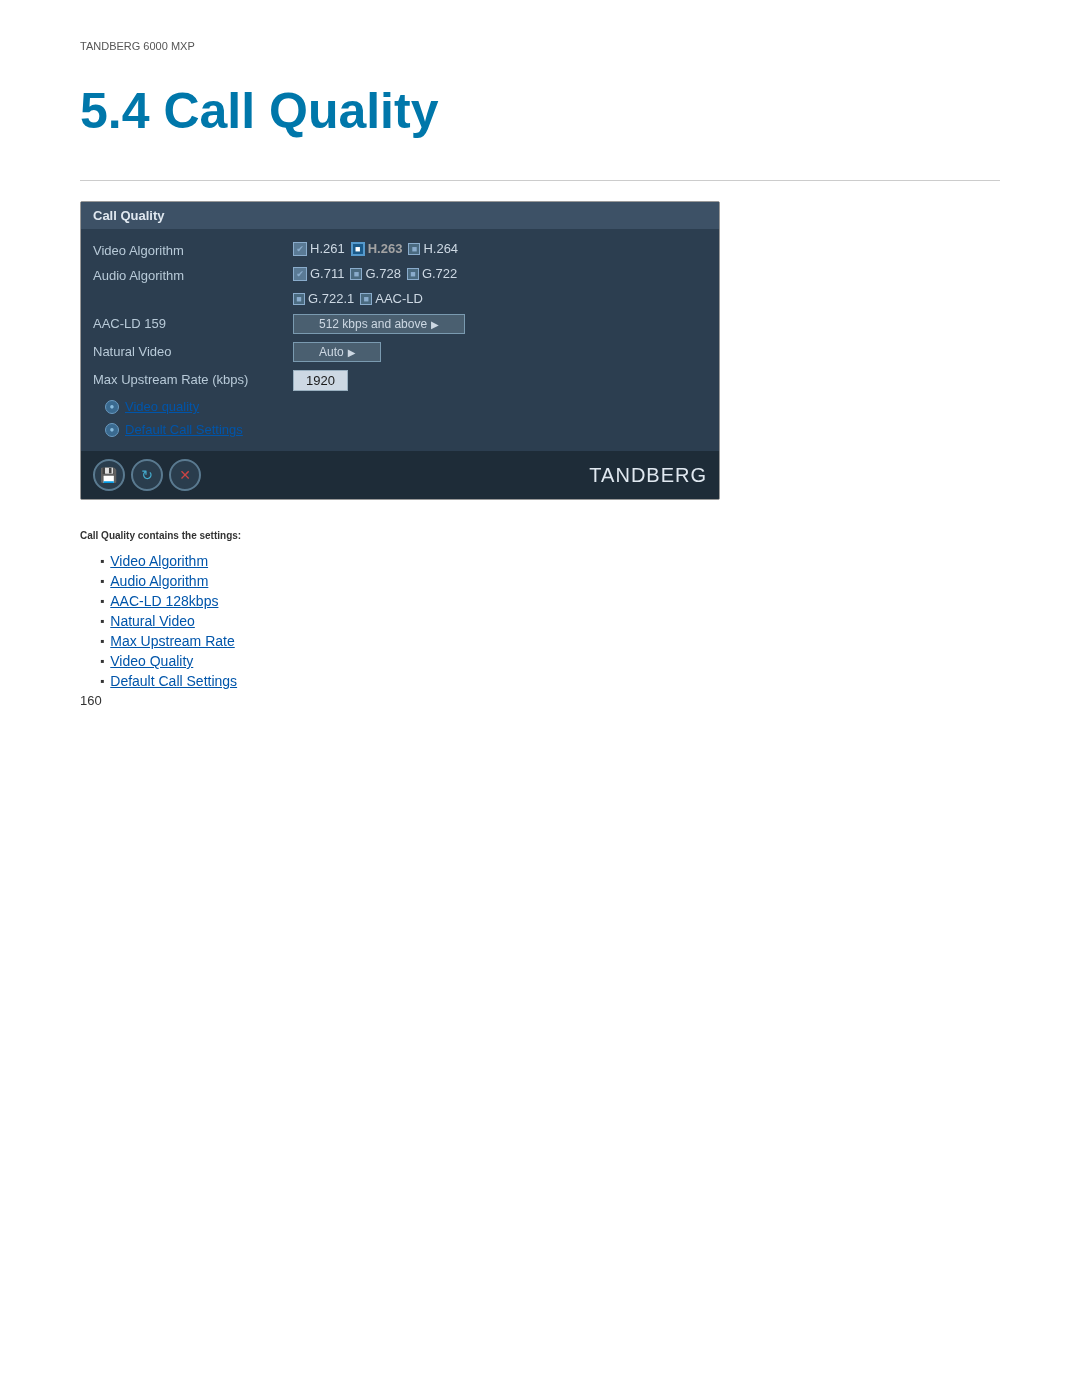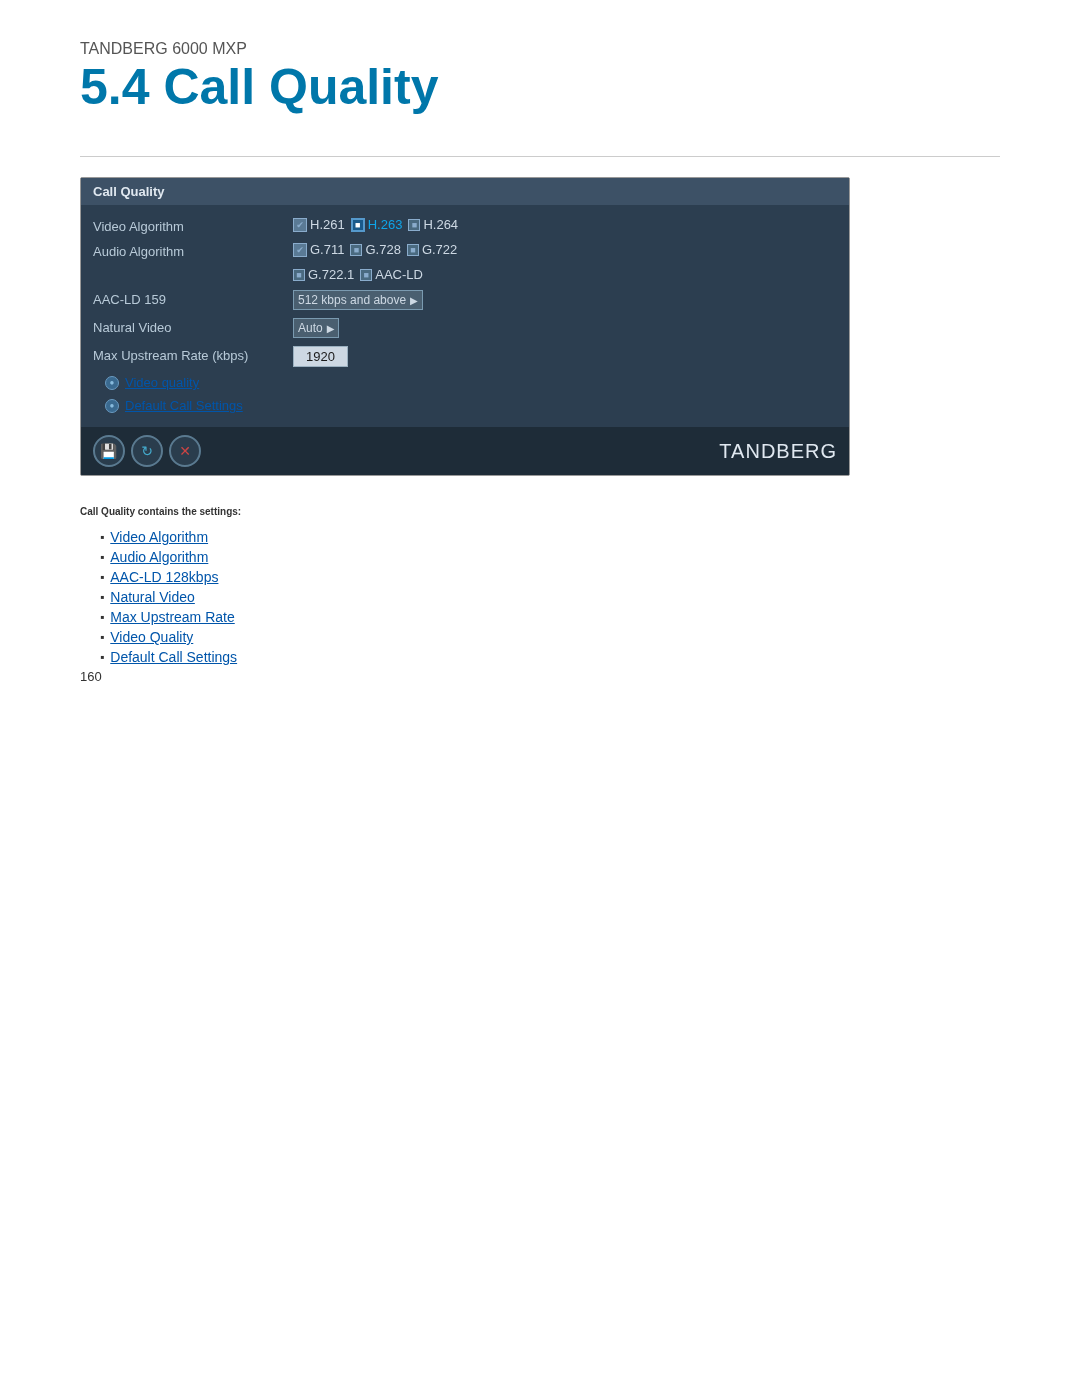--- a/index.html
+++ b/index.html
@@ -6,39 +6,40 @@
     body {
       background: #ffffff;
       font-family: Arial, sans-serif;
       font-size: 14px;
       color: #333;
       width: 1080px;
       min-height: 1397px;
       padding: 40px 80px;
     }
     .brand-header {
-      font-size: 16px;
+      font-size: 11px;
       color: #555;
+      margin-bottom: 30px;
     }
     .page-title {
       font-size: 50px;
       font-weight: bold;
       color: #0077aa;
       margin-bottom: 40px;
     }
     .divider-top {
       border: none;
       border-top: 1px solid #ccc;
       margin-bottom: 20px;
     }
     
     .ui-panel {
       background: #2c3e50;
       border: 1px solid #999;
-      width: 770px;
+      width: 640px;
       border-radius: 2px;
       overflow: hidden;
       margin-bottom: 30px;
     }
     .panel-header {
       background: #3d5166;
       padding: 6px 12px;
       color: #e0e8f0;
       font-size: 13px;
       font-weight: bold;
@@ -104,21 +105,21 @@
       color: #8aaccc;
       flex-shrink: 0;
     }
     .checkbox-icon.checked {
       background: #4a6a80;
     }
     .dropdown-btn {
       background: #4a5f70;
       border: 1px solid #7a9ab0;
       color: #cdd8e3;
-      padding: 2px 4px;
+      padding: 2px 25px;
       font-size: 12px;
       cursor: pointer;
       display: flex;
       align-items: center;
       gap: 4px;
     }
     .dropdown-btn .arrow {
       font-size: 10px;
     }
     .text-input {
@@ -240,21 +241,21 @@
       <div class="panel-row-label">Video Algorithm</div>
       <div class="panel-row-content">
 
         <div class="radio-option">
           <div class="radio-icon checked">✔</div>
           <span>H.261</span>
         </div>
 
         <div class="radio-option">
           <div class="radio-icon selected-box">■</div>
-          <span style="color:#0ea5e9; font-weight:normal;">H.263</span>
+          <span style="color:#a3a3a3; font-weight:bold;">H.263</span>
         </div>
 
         <div class="radio-option">
           <div class="checkbox-icon checked">■</div>
           <span>H.264</span>
         </div>
       </div>
     </div>
 
     <div class="panel-row">

